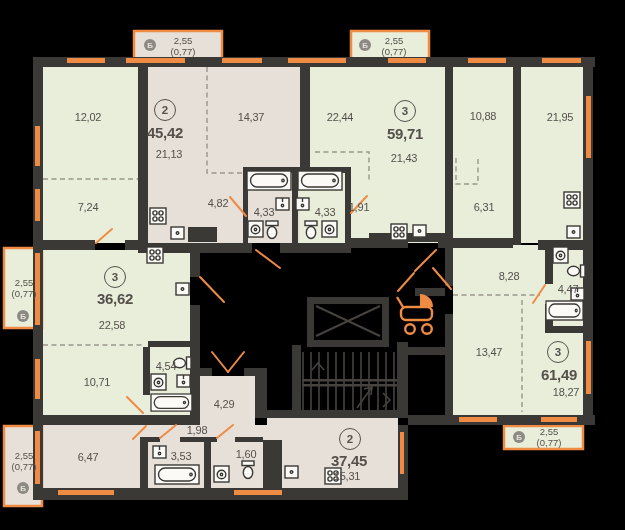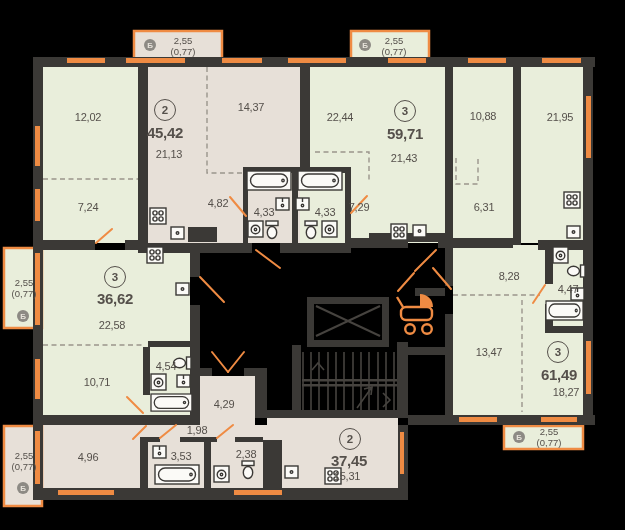--- a/index.html
+++ b/index.html
@@ -264,31 +264,31 @@
     <use href="#ksink" x="176" y="283"></use>
     <use href="#ksink" x="413" y="225"></use>
     <use href="#ksink" x="567" y="226"></use>
     <use href="#ksink" x="285" y="466"></use>
   </g>
 </svg>
 
 <div class="circ" style="left:165px;top:110px">2</div>
 <div class="lbl total" style="left:165px;top:132px">45,42</div>
 <div class="lbl" style="left:169px;top:154px">21,13</div>
-<div class="lbl" style="left:251px;top:107px">14,37</div>
+<div class="lbl" style="left:251px;top:117px">14,37</div>
 <div class="lbl" style="left:218px;top:203px">4,82</div>
 <div class="lbl" style="left:264px;top:212px">4,33</div>
 
 <div class="circ" style="left:405px;top:111px">3</div>
 <div class="lbl total" style="left:405px;top:133px">59,71</div>
 <div class="lbl" style="left:340px;top:117px">22,44</div>
 <div class="lbl" style="left:404px;top:158px">21,43</div>
 <div class="lbl" style="left:483px;top:116px">10,88</div>
 <div class="lbl" style="left:484px;top:207px">6,31</div>
-<div class="lbl" style="left:359px;top:207px">7,29</div>
+<div class="lbl" style="left:359px;top:207px">1,91</div>
 <div class="lbl" style="left:325px;top:212px">4,33</div>
 
 <div class="circ" style="left:115px;top:277px">3</div>
 <div class="lbl total" style="left:115px;top:298px">36,62</div>
 <div class="lbl" style="left:88px;top:117px">12,02</div>
 <div class="lbl" style="left:88px;top:207px">7,24</div>
 <div class="lbl" style="left:112px;top:325px">22,58</div>
 <div class="lbl" style="left:97px;top:382px">10,71</div>
 <div class="lbl" style="left:166px;top:366px">4,54</div>
 
@@ -296,23 +296,23 @@
 <div class="lbl total" style="left:559px;top:374px">61,49</div>
 <div class="lbl" style="left:560px;top:117px">21,95</div>
 <div class="lbl" style="left:509px;top:276px">8,28</div>
 <div class="lbl" style="left:568px;top:289px">4,47</div>
 <div class="lbl" style="left:489px;top:352px">13,47</div>
 <div class="lbl" style="left:566px;top:392px">18,27</div>
 
 <div class="circ" style="left:350px;top:439px">2</div>
 <div class="lbl total" style="left:349px;top:460px">37,45</div>
 <div class="lbl" style="left:347px;top:476px">15,31</div>
-<div class="lbl" style="left:88px;top:457px">4,96</div>
+<div class="lbl" style="left:88px;top:457px">6,47</div>
 <div class="lbl" style="left:181px;top:456px">3,53</div>
-<div class="lbl" style="left:246px;top:454px">2,38</div>
+<div class="lbl" style="left:246px;top:454px">1,60</div>
 <div class="lbl" style="left:197px;top:430px">1,98</div>
 <div class="lbl" style="left:224px;top:404px">4,29</div>
 
 <div class="bcirc" style="left:150px;top:45px">Б</div>
 <div class="ballbl" style="left:183px;top:46px">
   <span>2,55</span><br>
   <span>(0,77)</span>
 </div>
 <div class="bcirc" style="left:365px;top:45px">Б</div>
 <div class="ballbl" style="left:394px;top:46px">

